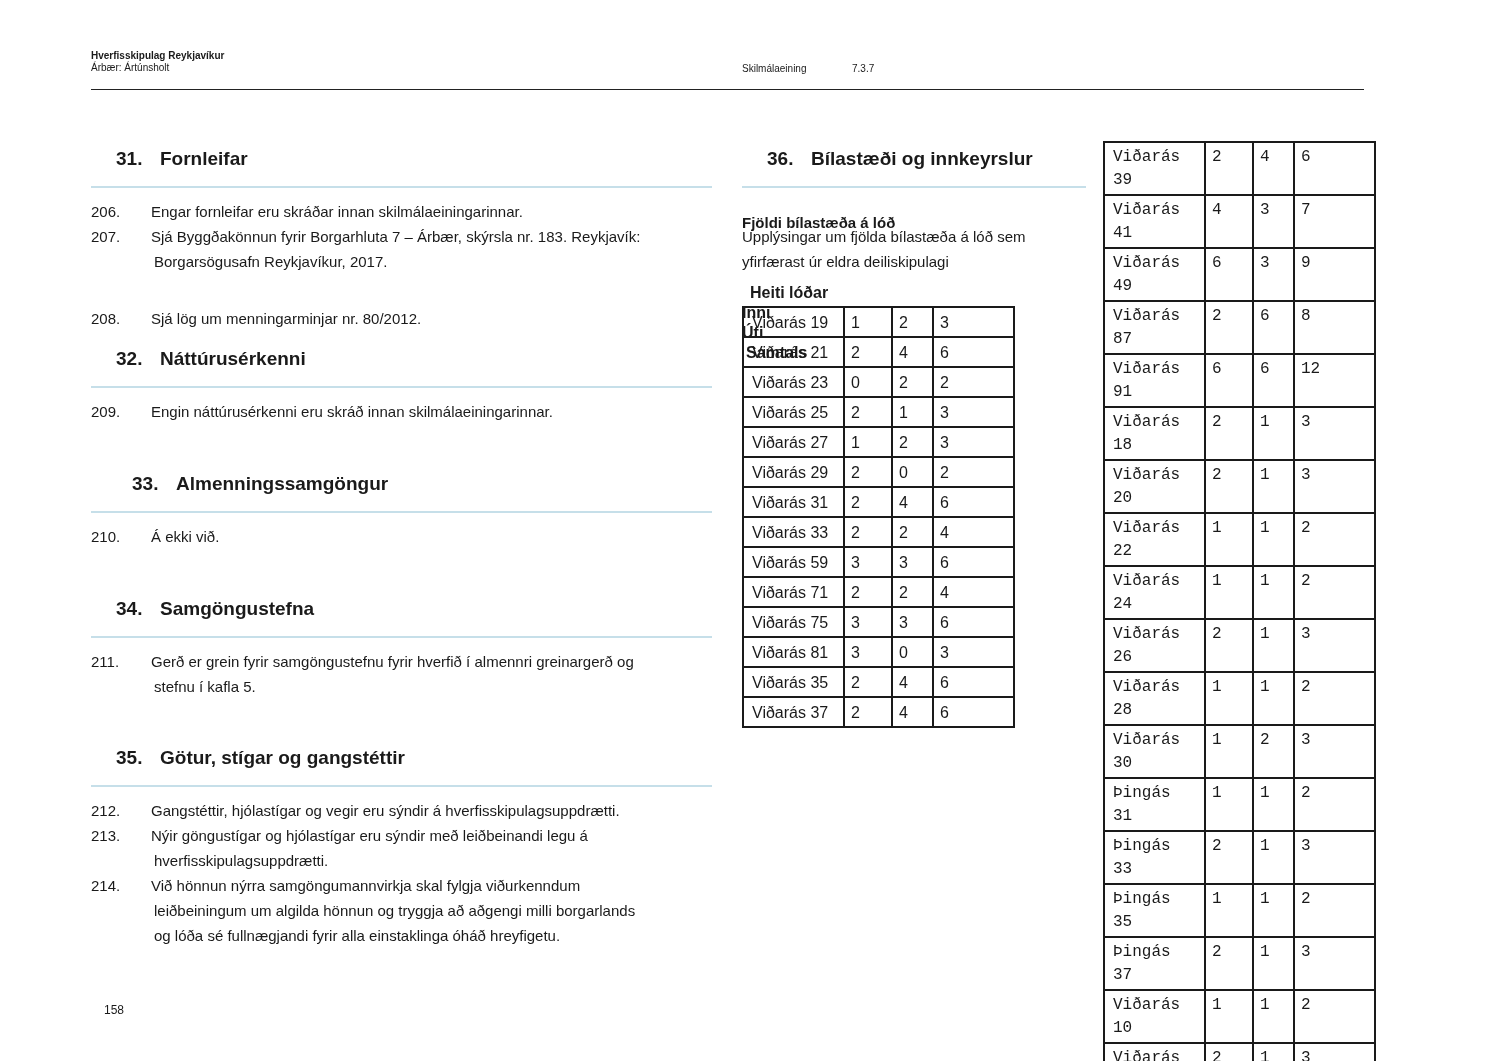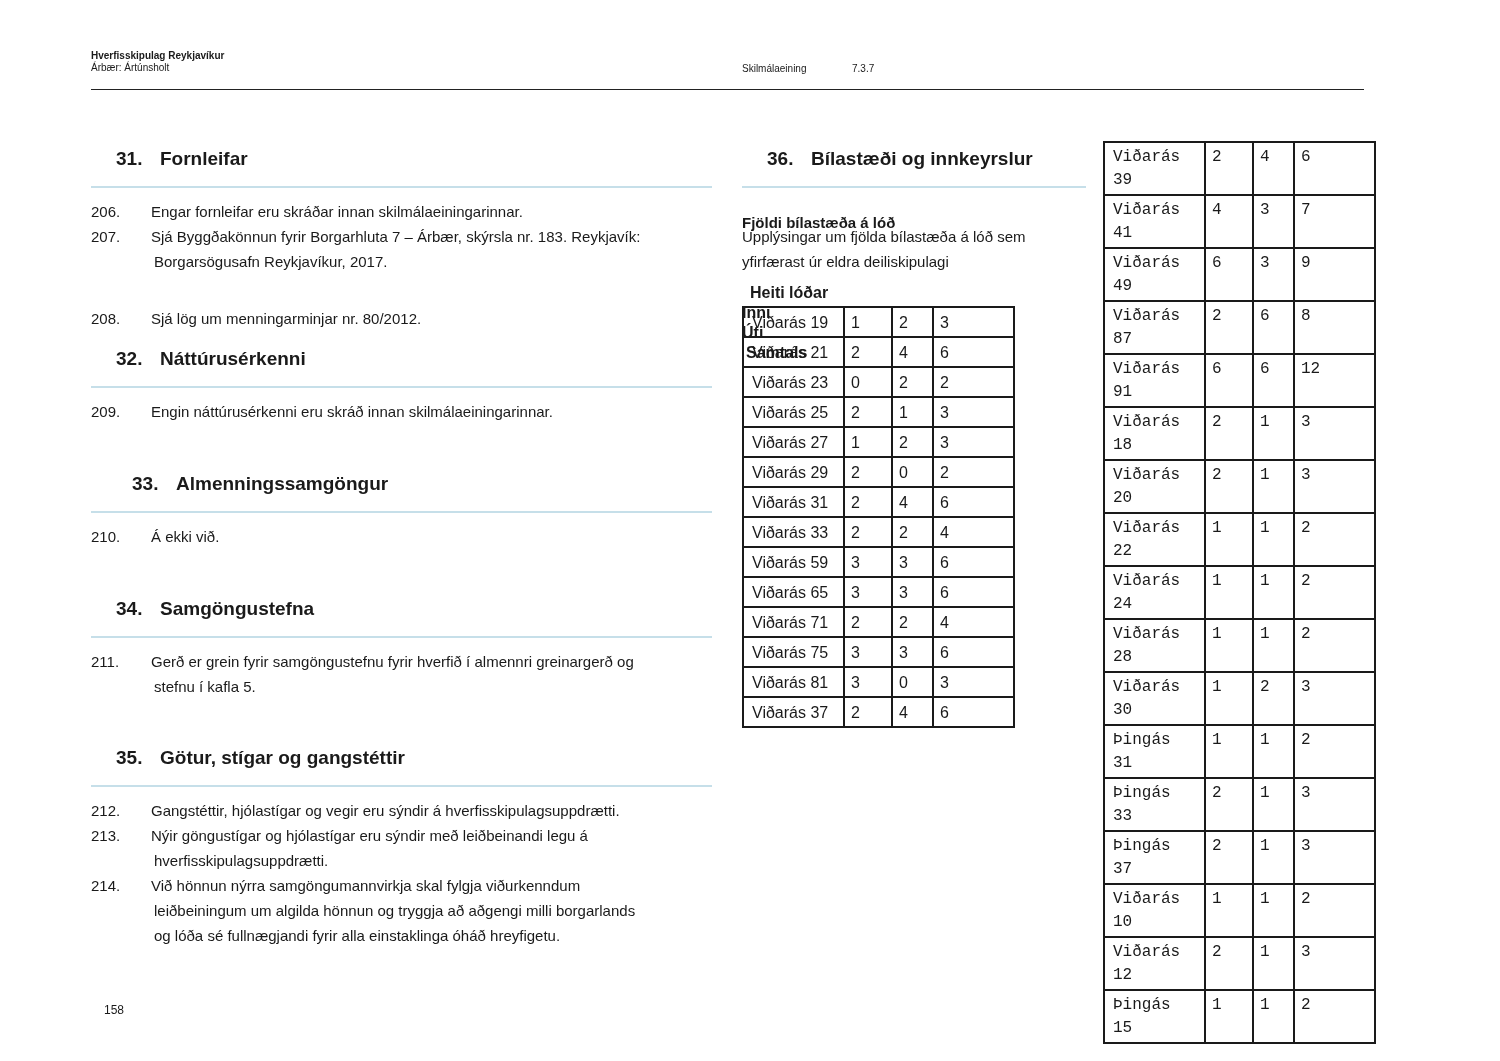--- a/index.html
+++ b/index.html
@@ -175,42 +175,42 @@
         <td class="c2">2</td>
         <td class="c3">4</td>
       </tr>
       <tr>
         <td class="name">Viðarás 59</td>
         <td class="c1">3</td>
         <td class="c2">3</td>
         <td class="c3">6</td>
       </tr>
       <tr>
-        <td class="name">Viðarás 65</td>
-        <td class="c1">3</td>
-        <td class="c2">3</td>
-        <td class="c3">6</td>
-      </tr>
-      <tr>
         <td class="name">Viðarás 71</td>
         <td class="c1">2</td>
         <td class="c2">2</td>
         <td class="c3">4</td>
       </tr>
       <tr>
         <td class="name">Viðarás 75</td>
         <td class="c1">3</td>
         <td class="c2">3</td>
         <td class="c3">6</td>
       </tr>
       <tr>
         <td class="name">Viðarás 81</td>
         <td class="c1">3</td>
         <td class="c2">0</td>
         <td class="c3">3</td>
+      </tr>
+      <tr>
+        <td class="name">Viðarás 35</td>
+        <td class="c1">2</td>
+        <td class="c2">4</td>
+        <td class="c3">6</td>
       </tr>
       <tr>
         <td class="name">Viðarás 37</td>
         <td class="c1">2</td>
         <td class="c2">4</td>
         <td class="c3">6</td>
       </tr>
     </tbody>
   </table>
 <table class="park" id="table-b">
@@ -263,20 +263,26 @@
         <td class="c2">1</td>
         <td class="c3">2</td>
       </tr>
       <tr>
         <td class="name">Viðarás 24</td>
         <td class="c1">1</td>
         <td class="c2">1</td>
         <td class="c3">2</td>
       </tr>
       <tr>
+        <td class="name">Viðarás 26</td>
+        <td class="c1">2</td>
+        <td class="c2">1</td>
+        <td class="c3">3</td>
+      </tr>
+      <tr>
         <td class="name">Viðarás 28</td>
         <td class="c1">1</td>
         <td class="c2">1</td>
         <td class="c3">2</td>
       </tr>
       <tr>
         <td class="name">Viðarás 30</td>
         <td class="c1">1</td>
         <td class="c2">2</td>
         <td class="c3">3</td>
@@ -285,20 +291,26 @@
         <td class="name">Þingás 31</td>
         <td class="c1">1</td>
         <td class="c2">1</td>
         <td class="c3">2</td>
       </tr>
       <tr>
         <td class="name">Þingás 33</td>
         <td class="c1">2</td>
         <td class="c2">1</td>
         <td class="c3">3</td>
+      </tr>
+      <tr>
+        <td class="name">Þingás 35</td>
+        <td class="c1">1</td>
+        <td class="c2">1</td>
+        <td class="c3">2</td>
       </tr>
       <tr>
         <td class="name">Þingás 37</td>
         <td class="c1">2</td>
         <td class="c2">1</td>
         <td class="c3">3</td>
       </tr>
       <tr>
         <td class="name">Viðarás 10</td>
         <td class="c1">1</td>

